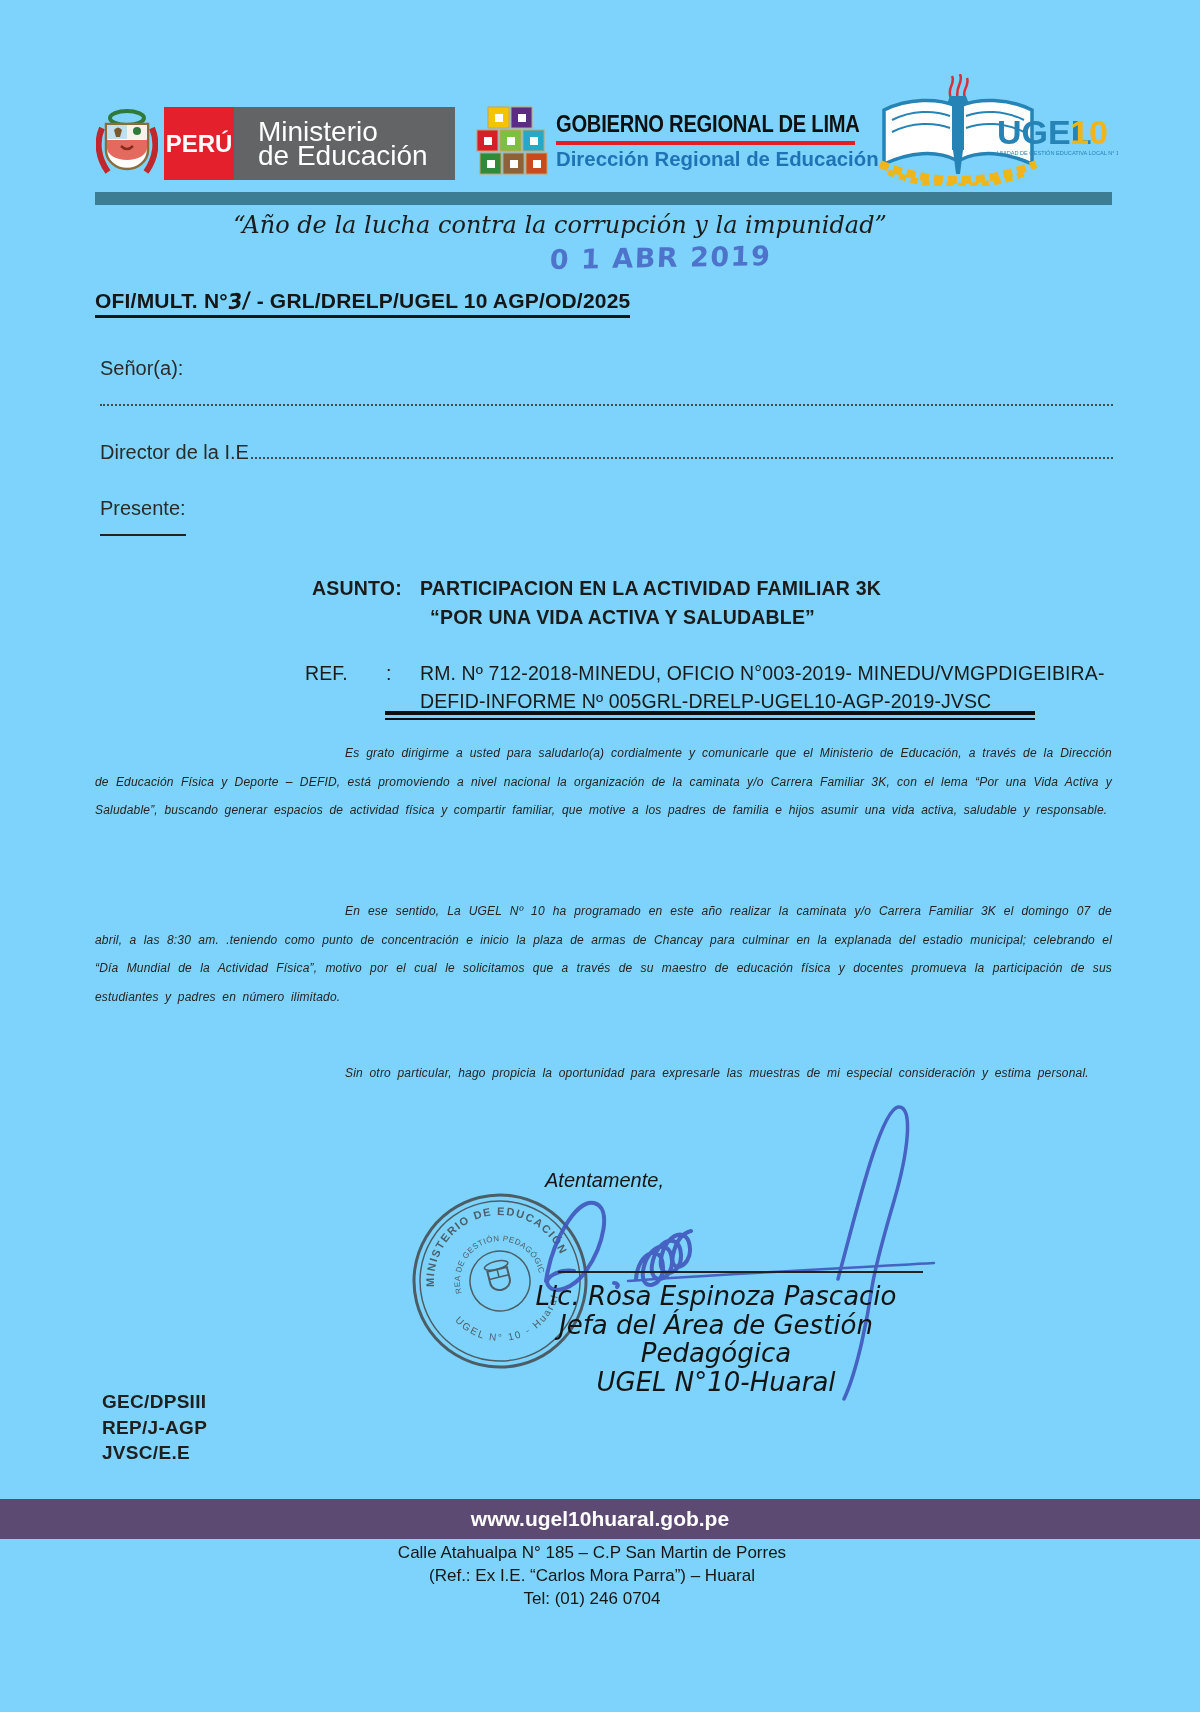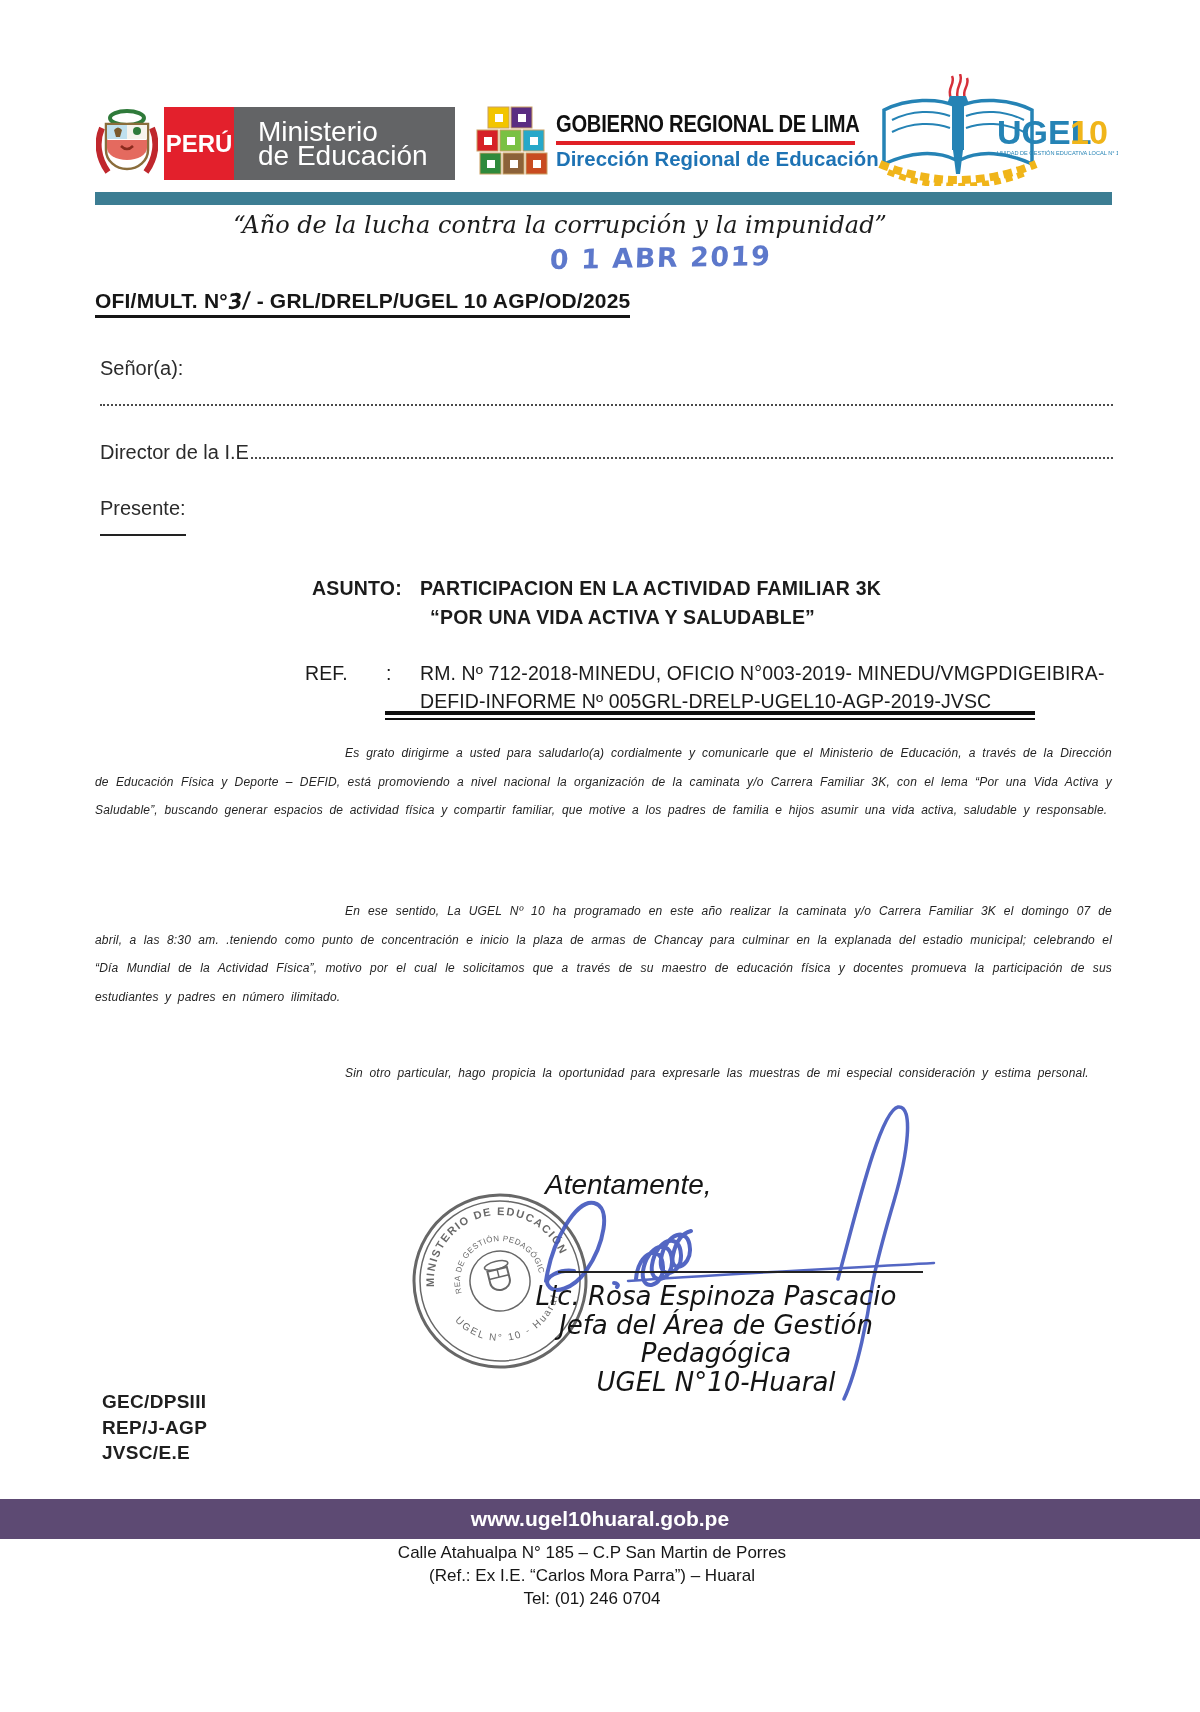--- a/index.html
+++ b/index.html
@@ -1,16 +1,16 @@
 <!DOCTYPE html>
 <html><head>
 <meta charset="utf-8">
 <style>
   html,body{margin:0;padding:0;background:#e9e9e9;}
-  .page{position:relative;width:1200px;height:1712px;background:#ffffff;margin:0 auto;
+  .page{position:relative;width:1200px;height:1712px;background:#7dd3fc;margin:0 auto;
         font-family:"Liberation Sans",sans-serif;color:#222;overflow:hidden;}
   .abs{position:absolute;}
 
   
   .peru-box{background:#e3202c;color:#fff;font-weight:bold;font-size:24px;
             display:flex;align-items:center;justify-content:center;}
   .ministry-box{background:#636466;color:#fff;font-size:28px;line-height:24px;
             display:flex;flex-direction:column;justify-content:center;padding-left:24px;box-sizing:border-box;}
   .grl-title{font-size:24px;font-weight:bold;color:#101010;white-space:nowrap;
             transform:scaleX(.84);transform-origin:left;letter-spacing:-.3px;}
@@ -32,21 +32,21 @@
   .director-row{display:flex;align-items:baseline;}
   .director-row .leader{flex:1;border-bottom:2.5px dotted #4a4a4a;margin-bottom:3px;margin-left:2px;}
   .presente .u2{border-bottom:2px solid #222;padding-bottom:15px;}
 
   .subj{font-size:19.5px;color:#1b1b1b;font-weight:bold;letter-spacing:.2px;}
   .refline{font-size:19.5px;color:#1b1b1b;letter-spacing:.1px;}
   .ref-rule{height:3px;border-top:4px solid #0f0f0f;border-bottom:2px solid #0f0f0f;}
 
   .para{font-style:italic;font-size:12px;line-height:28.5px;color:#252525;text-align:justify;
         text-indent:250px;letter-spacing:.2px;word-spacing:3px;margin:0;}
-  .closing{font-style:italic;font-size:28px;color:#151515;}
+  .closing{font-style:italic;font-size:20px;color:#151515;}
 
   .name-block{width:436px;text-align:center;font-family:"DejaVu Sans",sans-serif;
         font-weight:normal;font-style:italic;font-size:26px;line-height:28.5px;color:#141414;}
   .sig-line{border-top:2.5px solid #222;}
   .initials{font-size:19px;font-weight:bold;line-height:25.5px;color:#1f1f1f;letter-spacing:.3px;}
 
   .footer-bar{background:#5d4a73;color:#fff;text-align:center;font-weight:bold;font-size:21px;line-height:40px;}
   .addr{width:1200px;text-align:center;font-size:17px;color:#161616;}
 </style>
 </head>

